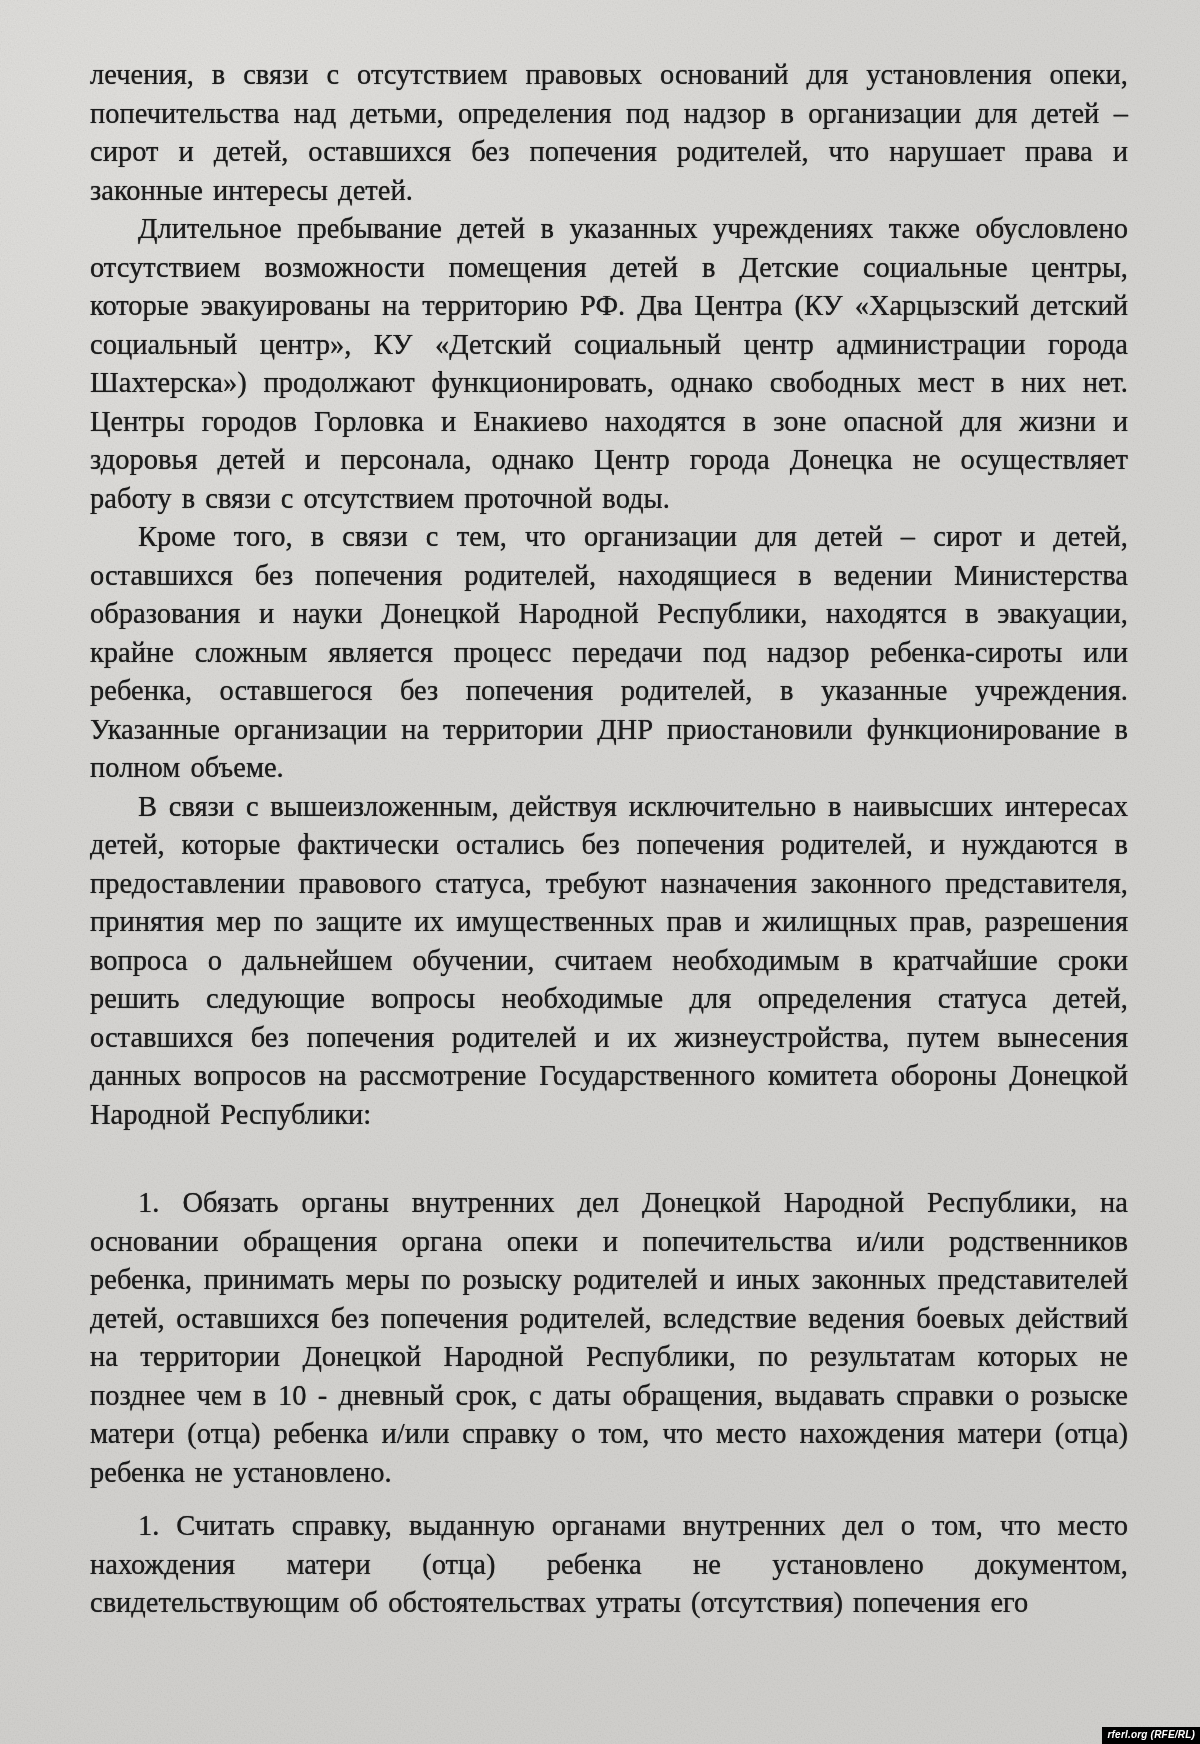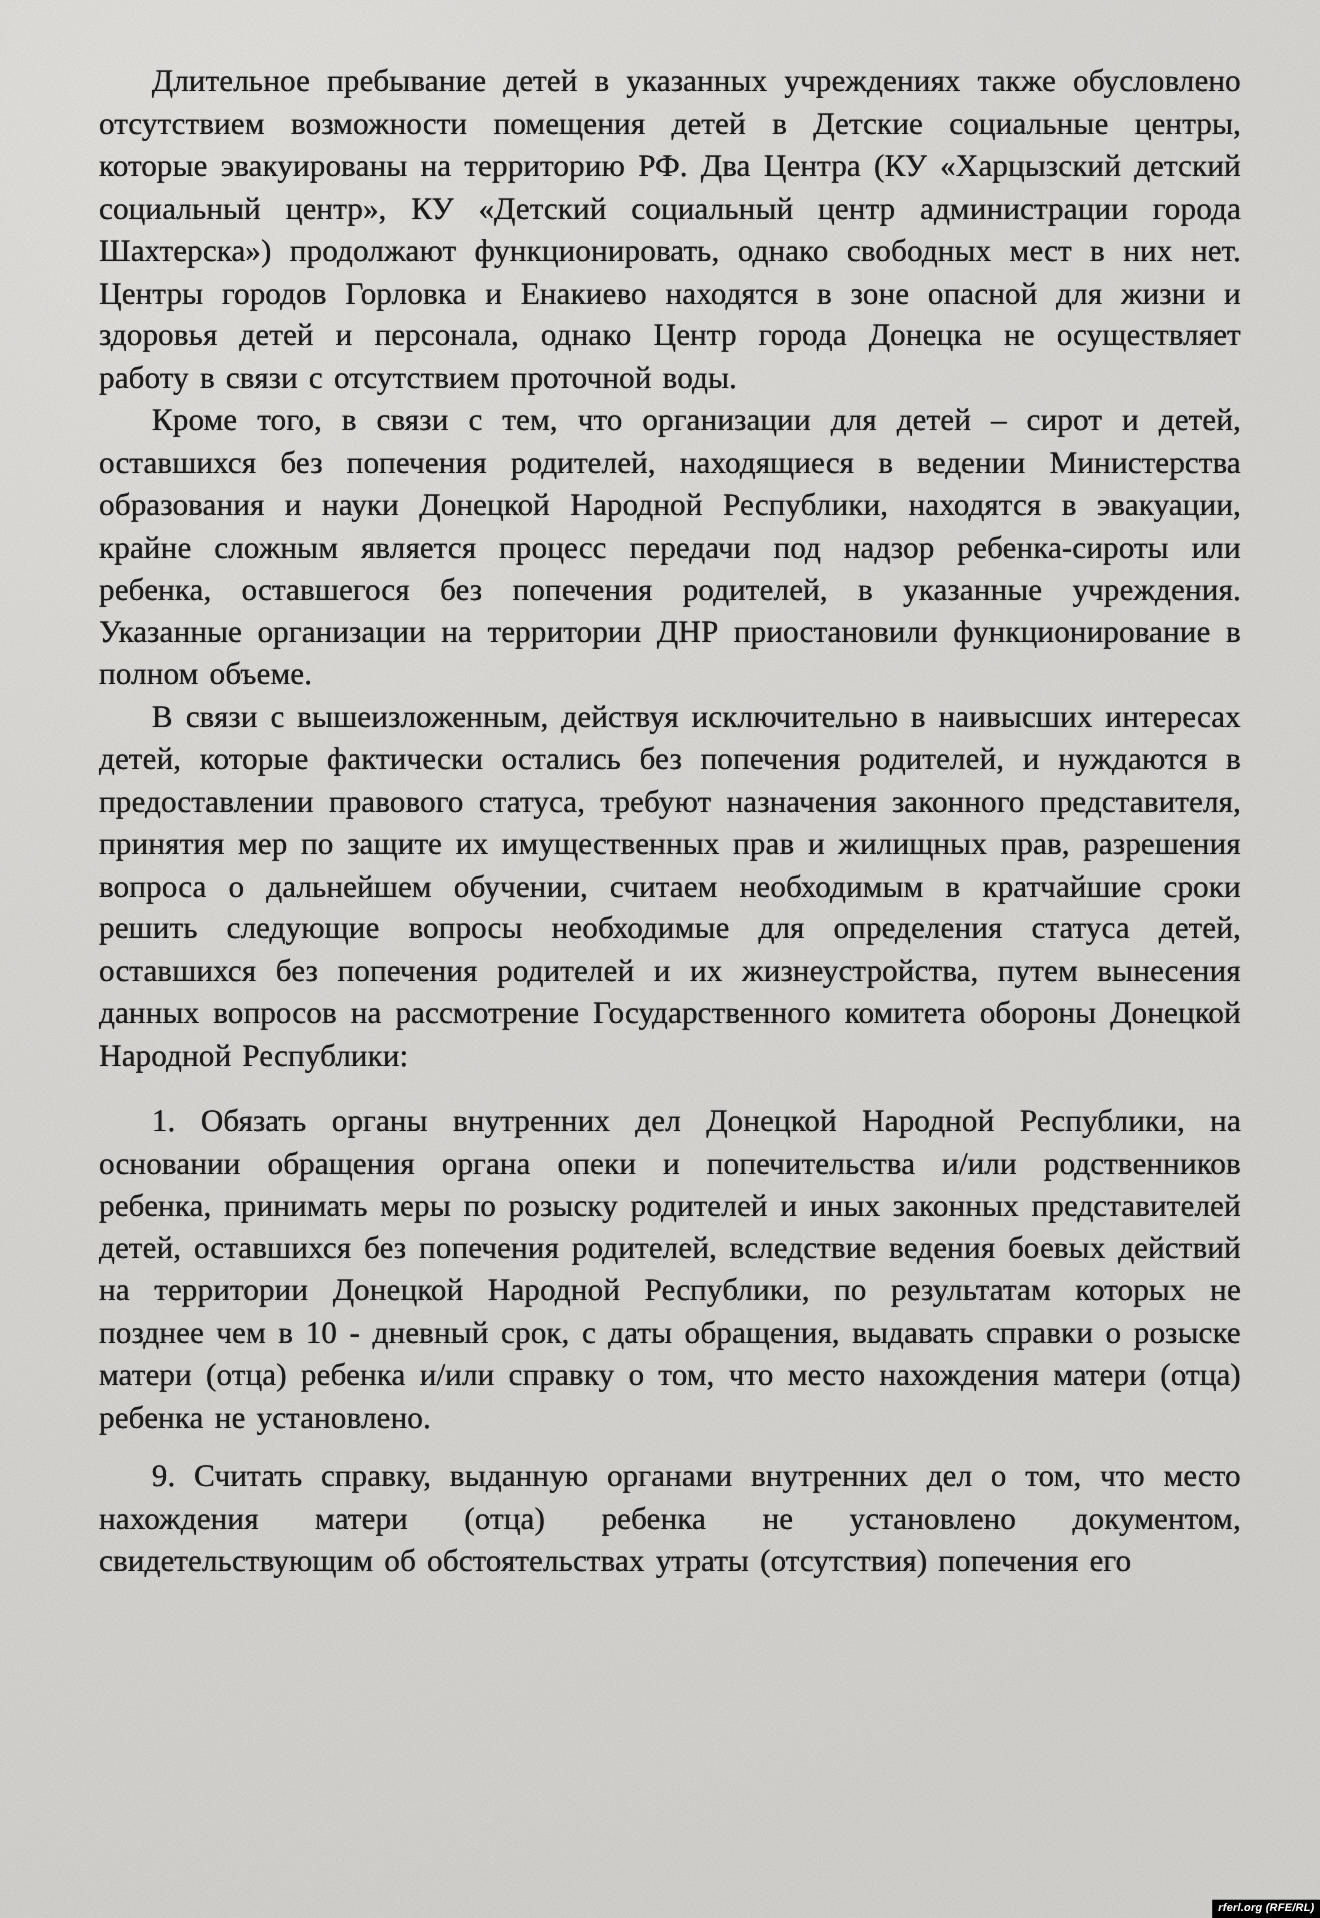--- a/index.html
+++ b/index.html
@@ -39,21 +39,21 @@
     text-shadow: 0 0 0.8px rgba(15,15,15,0.85);
   }
   .content p {
     margin: 0;
     padding: 0;
   }
   .content p.indent {
     text-indent: 48px;
   }
   .content p.gap-lg {
-    margin-top: 21px;
+    margin-top: 50px;
     font-family: Liberation Serif, serif;
   }
   .content p.gap-sm {
     margin-top: 15px;
   }
   .watermark {
     position: absolute;
     right: 0;
     bottom: 0;
     background: #000000;
@@ -75,22 +75,23 @@
 
   <svg class="grain" xmlns="http://www.w3.org/2000/svg" width="1200" height="1744" aria-hidden="true">
     <filter id="grainF" x="0" y="0" width="100%" height="100%">
       <feTurbulence type="fractalNoise" baseFrequency="0.7" numOctaves="2" seed="8" stitchTiles="stitch"></feTurbulence>
       <feColorMatrix type="saturate" values="0"></feColorMatrix>
     </filter>
     <rect width="1200" height="1744" filter="url(#grainF)"></rect>
   </svg>
 
   <div class="content">
+    <p>лечения, в связи с отсутствием правовых оснований для установления опеки, попечительства над детьми, определения под надзор в организации для детей – сирот и детей, оставшихся без попечения родителей, что нарушает права и законные интересы детей.</p>
     <p class="indent">Длительное пребывание детей в указанных учреждениях также обусловлено отсутствием возможности помещения детей в Детские социальные центры, которые эвакуированы на территорию РФ. Два Центра (КУ «Харцызский детский социальный центр», КУ «Детский социальный центр администрации города Шахтерска») продолжают функционировать, однако свободных мест в них нет. Центры городов Горловка и Енакиево находятся в зоне опасной для жизни и здоровья детей и персонала, однако Центр города Донецка не осуществляет работу в связи с отсутствием проточной воды.</p>
     <p class="indent">Кроме того, в связи с тем, что организации для детей – сирот и детей, оставшихся без попечения родителей, находящиеся в ведении Министерства образования и науки Донецкой Народной Республики, находятся в эвакуации, крайне сложным является процесс передачи под надзор ребенка-сироты или ребенка, оставшегося без попечения родителей, в указанные учреждения. Указанные организации на территории ДНР приостановили функционирование в полном объеме.</p>
     <p class="indent">В связи с вышеизложенным, действуя исключительно в наивысших интересах детей, которые фактически остались без попечения родителей, и нуждаются в предоставлении правового статуса, требуют назначения законного представителя, принятия мер по защите их имущественных прав и жилищных прав, разрешения вопроса о дальнейшем обучении, считаем необходимым в кратчайшие сроки решить следующие вопросы необходимые для определения статуса детей, оставшихся без попечения родителей и их жизнеустройства, путем вынесения данных вопросов на рассмотрение Государственного комитета обороны Донецкой Народной Республики:</p>
     <p class="indent gap-lg">1. Обязать органы внутренних дел Донецкой Народной Республики, на основании обращения органа опеки и попечительства и/или родственников ребенка, принимать меры по розыску родителей и иных законных представителей детей, оставшихся без попечения родителей, вследствие ведения боевых действий на территории Донецкой Народной Республики, по результатам которых не позднее чем в 10 - дневный срок, с даты обращения, выдавать справки о розыске матери (отца) ребенка и/или справку о том, что место нахождения матери (отца) ребенка не установлено.</p>
-    <p class="indent gap-sm">9. Считать справку, выданную органами внутренних дел о том, что место нахождения матери (отца) ребенка не установлено документом, свидетельствующим об обстоятельствах утраты (отсутствия) попечения его</p>
+    <p class="indent gap-sm">1. Считать справку, выданную органами внутренних дел о том, что место нахождения матери (отца) ребенка не установлено документом, свидетельствующим об обстоятельствах утраты (отсутствия) попечения его</p>
   </div>
 
   <div class="watermark">rferl.org (RFE/RL)</div>
 
 </div>
 
 </body></html>

